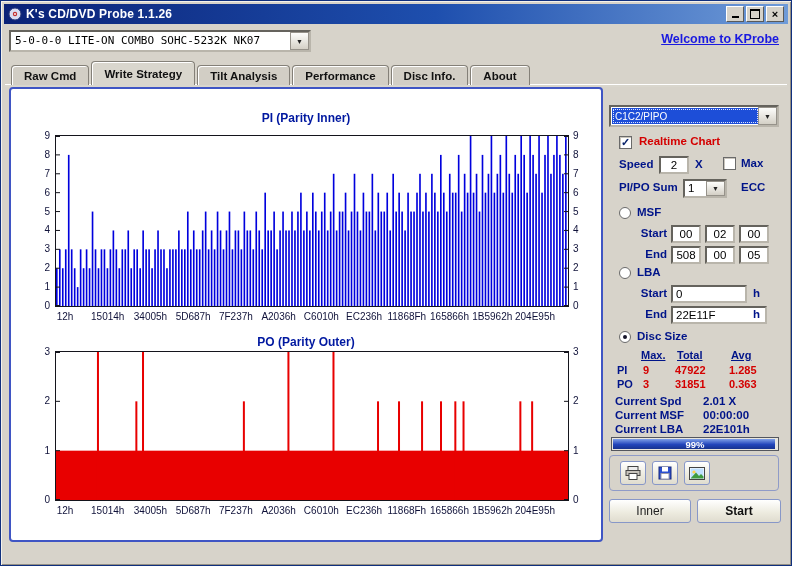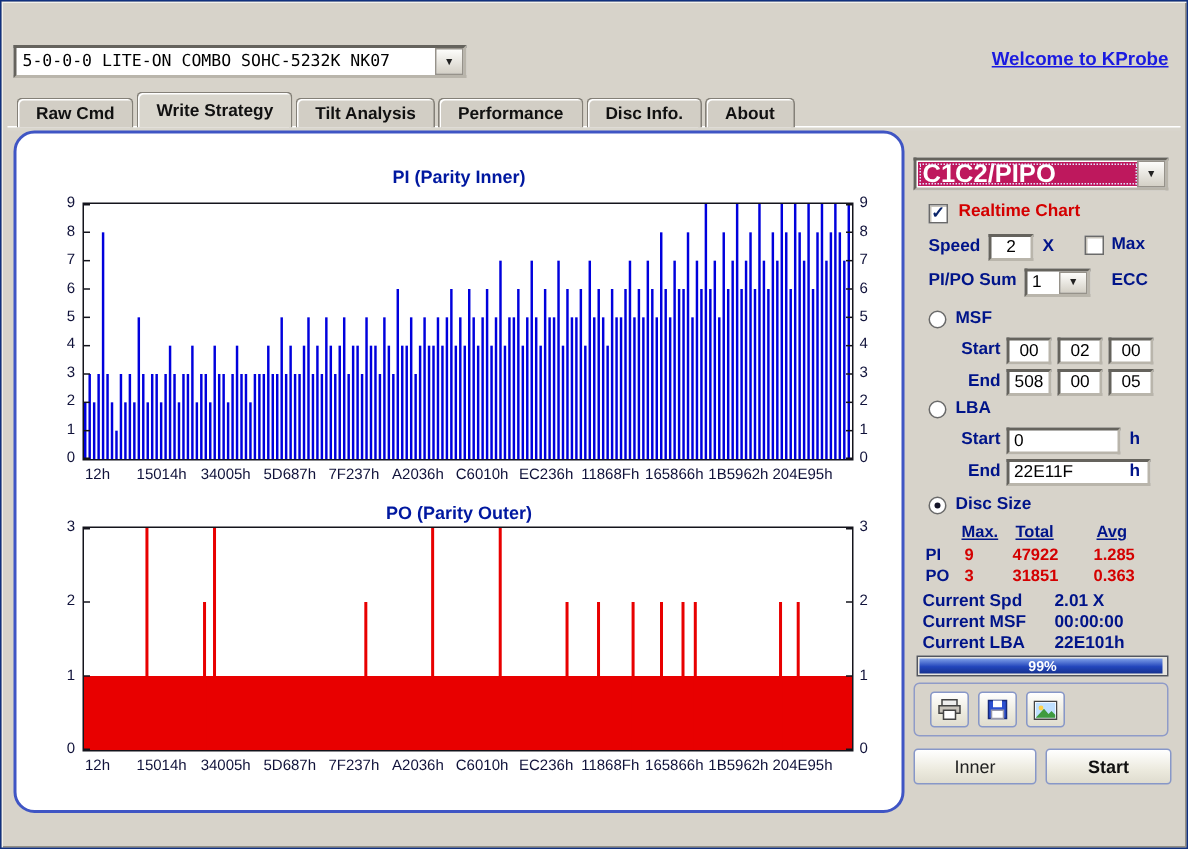--- a/index.html
+++ b/index.html
@@ -24,21 +24,21 @@
   .dropbtn{position:absolute;right:0;top:0;bottom:0;width:17px;background:linear-gradient(#fdfdfb,#d4d0c6);
            border:1px solid #96928a;display:flex;align-items:center;justify-content:center;font-size:7px;color:#222}
   .welcome{position:absolute;right:12px;top:31px;font-size:12.5px;font-weight:bold;color:#1a1ae0;text-decoration:underline;cursor:pointer}
   
   .tabstrip{position:absolute;left:10px;top:61px;height:23px;display:flex;align-items:flex-end;gap:2px;z-index:2}
   .tab{height:19px;padding:0 12px;display:flex;align-items:center;background:#d2cec5;border:1px solid #848078;border-bottom:none;
        border-radius:4px 4px 0 0;box-shadow:inset 1px 1px 0 #fff;font-size:11.5px;font-weight:bold;color:#111;cursor:pointer}
   .tab.active{height:23px;background:#d9d6cd;z-index:3}
   .pagetop{position:absolute;left:4px;top:83px;right:4px;height:2px;background:#d9d6cd;border-top:1px solid #fff}
   
-  .chart-panel{position:absolute;left:8px;top:86px;width:594px;height:455px;background:#fff;border:2px solid #3f55c4;border-radius:14px;box-sizing:border-box}
+  .chart-panel{position:absolute;left:8px;top:86px;width:594px;height:455px;background:#fff;border:2px solid #3f55c4;border-radius:4px;box-sizing:border-box}
   .chart{position:absolute;left:0;width:100%}
   .chart-pi{top:10px;height:222px}
   .chart-po{top:234px;height:214px}
   .chart-title{position:absolute;left:0;width:100%;text-align:center;font-size:12px;font-weight:bold;color:#0018a0}
   .chart-pi .chart-title{top:12px}
   .chart-po .chart-title{top:12px}
   .plot{position:absolute;left:44px;background:#fff;border:1px solid #14141c;box-sizing:border-box}
   .chart-pi .plot{top:36px;width:514px;height:172px}
   .chart-po .plot{top:28px;width:514px;height:150px}
   .ylab{position:absolute;width:19px;overflow:visible}
@@ -57,22 +57,22 @@
   .nv{position:absolute;font-size:11.5px;font-weight:bold;color:#001489;white-space:nowrap}
   .red{color:#d40000}
   .fld{position:absolute;height:18px;background:#fff;border:2px inset #b9b5ab;box-sizing:border-box;
        font-size:11.5px;font-family:"Liberation Sans",sans-serif;padding:0 3px;color:#000}
   .fld.ctr{text-align:center}
   .cb{position:absolute;width:13px;height:13px;background:#fff;border:1px solid #6a6a6a;box-shadow:inset 1px 1px 0 #c9c5bc;
       font-size:11px;line-height:11px;text-align:center;color:#0a246a;font-weight:bold;box-sizing:border-box;cursor:pointer}
   .rd{position:absolute;width:12px;height:12px;border-radius:50%;background:#fff;border:1px solid #6a6a6a;box-sizing:border-box;cursor:pointer}
   .rd.sel::after{content:"";position:absolute;left:3px;top:3px;width:4px;height:4px;border-radius:50%;background:#15152a}
   .combo-dark{position:absolute;left:2px;top:18px;width:170px;height:22px;background:#fff;border:2px inset #b9b5ab;box-sizing:border-box}
-  .combo-dark .sel-text{position:absolute;left:1px;top:1px;right:18px;bottom:1px;background:#be185d;color:#fff;
-      font-size:17px;font-weight:bold;display:flex;align-items:center;padding-left:3px;outline:1px dotted #dfe3ff;outline-offset:-2px}
+  .combo-dark .sel-text{position:absolute;left:1px;top:1px;right:18px;bottom:1px;background:#1d4ed8;color:#fff;
+      font-size:10px;font-weight:normal;display:flex;align-items:center;padding-left:3px;outline:1px dotted #dfe3ff;outline-offset:-2px}
   .minicombo{position:absolute;background:#fff;border:2px inset #b9b5ab;box-sizing:border-box}
   .minicombo .mc-text{position:absolute;left:3px;top:1px;font-size:11.5px;color:#000}
   .stat-hd{position:absolute;font-size:11px;font-weight:bold;color:#001489;text-decoration:underline}
   .stat-val{position:absolute;font-size:11px;font-weight:bold}
   .progress{position:absolute;left:4px;top:350px;width:168px;height:14px;border:1px solid #53565e;background:#e8e6df;box-sizing:border-box}
   .progress-fill{position:absolute;left:1px;top:1px;bottom:1px;background:linear-gradient(#7e9fe8,#2245bb 55%,#16328f);width:0}
   .progress-text{position:absolute;left:0;top:1px;width:100%;text-align:center;font-size:9.5px;font-weight:bold;color:#fff}
   .toolbox{position:absolute;left:2px;top:368px;width:170px;height:36px;border:1px solid #8f9bc8;border-radius:4px;box-sizing:border-box}
   .btn{background:linear-gradient(#ffffff,#eceade 60%,#dfdccf);border:1px solid #8797c8;border-radius:3px;
        display:flex;align-items:center;justify-content:center;cursor:pointer;box-sizing:border-box}
@@ -85,20 +85,41 @@
   .status-text{font-size:12px;font-weight:bold;color:#000}
   .grip{position:absolute;right:1px;bottom:1px;width:14px;height:14px;
         background:repeating-linear-gradient(135deg,transparent 0 3px,#b3afa5 3px 4px,#fff 4px 5px);
         clip-path:polygon(100% 0,100% 100%,0 100%)}
 </style>
 </head>
 <body>
 
 <div class="window">
 
+  <div class="titlebar">
+    <span style="display:flex">
+      <svg width="14" height="14" viewBox="0 0 14 14">
+          <circle cx="7" cy="7" r="6" fill="#d8dcf0" stroke="#2a3a7c"></circle>
+          <circle cx="7" cy="7" r="2.2" fill="#c03030"></circle>
+          <circle cx="7" cy="7" r="0.9" fill="#fff"></circle>
+        </svg>
+    </span>
+    <span class="title-text">K's CD/DVD Probe 1.1.26</span>
+    <span class="winbtns">
+      <span class="winbtn">
+          <span class="minglyph"></span>
+        </span>
+      <span class="winbtn">
+          <span class="maxglyph"></span>
+        </span>
+      <span class="winbtn">
+          <span>×</span>
+        </span>
+    </span>
+  </div>
 
   <div class="combo device-combo abs">
     <span class="combo-text">5-0-0-0 LITE-ON COMBO SOHC-5232K NK07</span>
     <span class="dropbtn">▼</span>
   </div>
   <a class="welcome">Welcome to KProbe</a>
 
   <div class="tabstrip">
     <div class="tab">Raw Cmd</div>
     <div class="tab active">Write Strategy</div>

